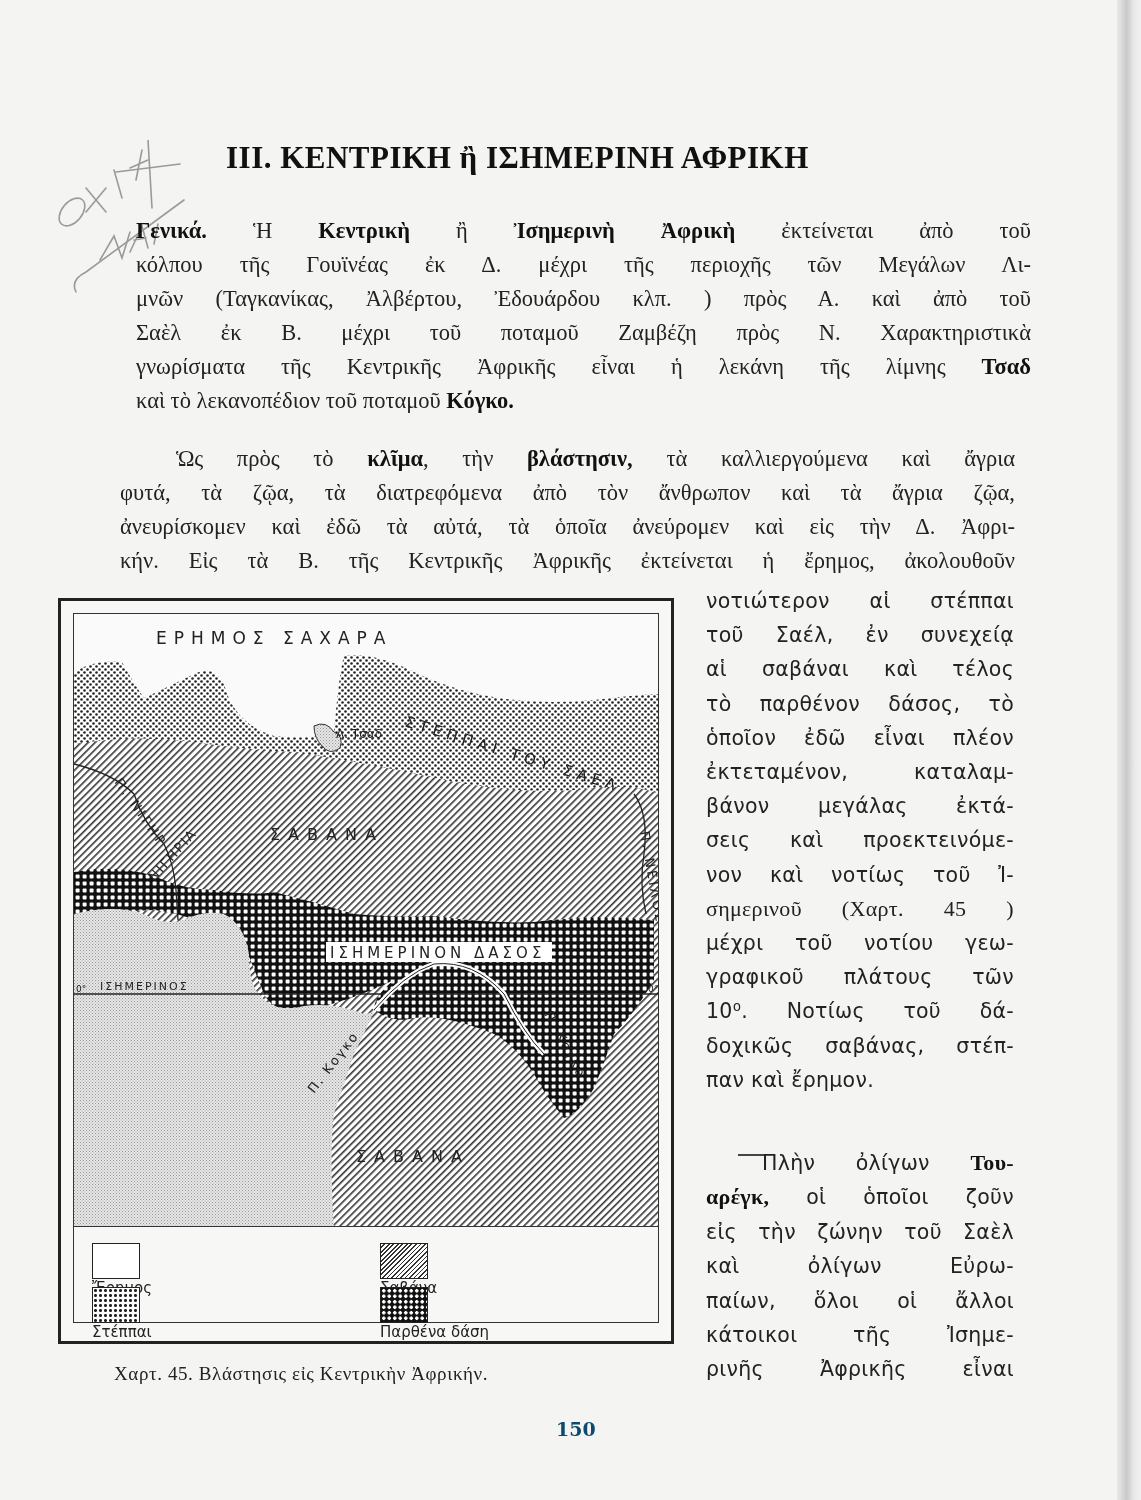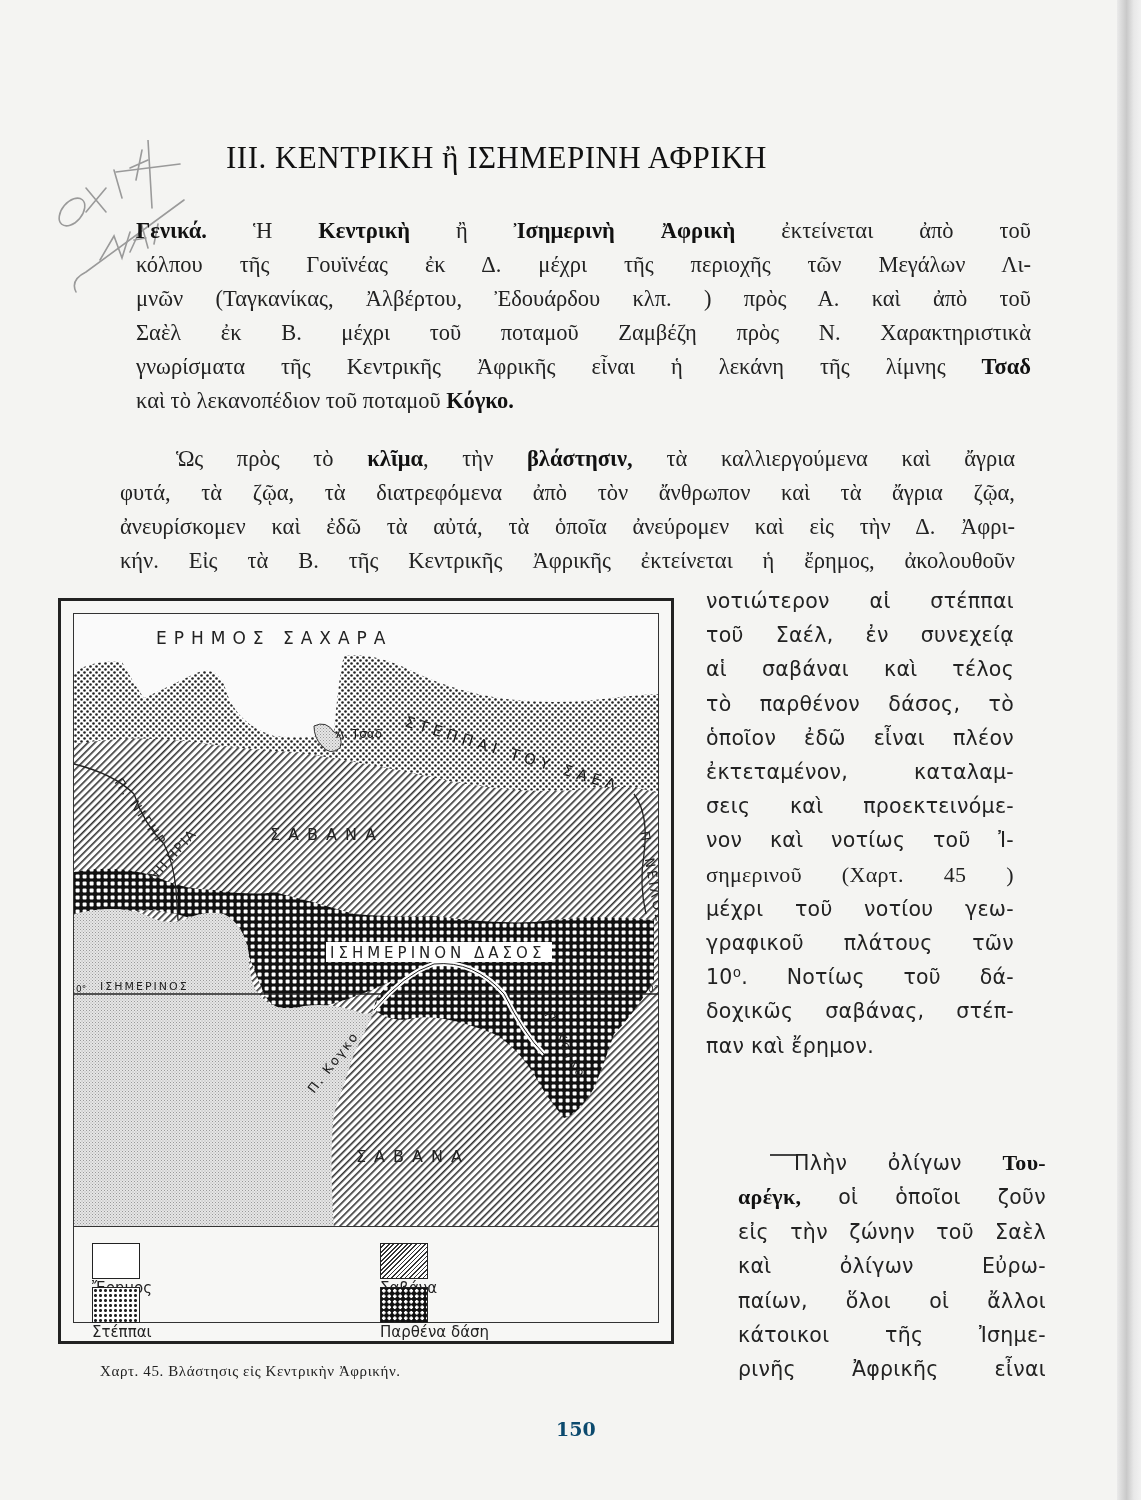--- a/index.html
+++ b/index.html
@@ -11,36 +11,36 @@
   }
   .page-shadow {
     position: absolute; top: 0; right: 0; width: 24px; height: 1500px;
     background: linear-gradient(to right, #eaeaea, #c9c9c9 40%, #e8e8e8 70%, #f2f2f2);
   }
   .annot {
     position: absolute; left: 30px; top: 140px; width: 190px; height: 160px;
   }
   .title {
     position: absolute; left: 226px; top: 140px; width: 700px;
-    font-family: "Liberation Serif", serif; font-weight: normal;
+    font-family: "Liberation Serif", serif; font-weight: bold;
     font-size: 31px; letter-spacing: 0.5px; color: #111;
     white-space: nowrap;
   }
   .para {
     position: absolute; font-family: "Liberation Serif", serif;
     font-size: 22.5px; line-height: 34px; color: #222;
     text-align: justify;
   }
   .para .line { display: block; white-space: nowrap; text-align-last: justify; }
   .para .line.last { text-align-last: left; }
   b { font-weight: bold; color: #111; }
   .p1 { left: 120px; top: 214px; width: 895px; margin-left: 16px; }
   .p2 { left: 120px; top: 442px; width: 895px; }
   .side { left: 706px; top: 584px; width: 308px; font-family: "DejaVu Sans", sans-serif; font-size: 20.5px; line-height: 34.2px; letter-spacing: 0.3px; }
-  .side2 { left: 738px; top: 1146px; width: 308px; font-family: "DejaVu Sans", sans-serif; font-size: 20.5px; line-height: 34.4px; letter-spacing: 0.3px; }
+  .side2 { left: 706px; top: 1146px; width: 308px; font-family: "DejaVu Sans", sans-serif; font-size: 20.5px; line-height: 34.4px; letter-spacing: 0.3px; }
   .side2 .dash { position: absolute; left: 32px; top: 8px; width: 26px; height: 2px; background: #444; }
 
   .map-frame {
     position: absolute; left: 58px; top: 598px; width: 616px; height: 746px;
     border: 3px solid #222; background: #f7f7f5; box-sizing: border-box;
   }
   .map-inner {
     position: absolute; left: 12px; top: 12px; width: 586px; height: 614px;
     border: 1.5px solid #333; box-sizing: border-box; overflow: hidden; background:#0f766e;
   }
@@ -51,22 +51,22 @@
     font-family: "DejaVu Sans", sans-serif; font-size: 15px; color: #222;
   }
   .lg-item { position: absolute; display: flex; align-items: flex-start; flex-direction: column; }
   .lg-swatch { width: 48px; height: 36px; border: 1.5px solid #222; margin-right: 14px; box-sizing: border-box; }
   .sw-desert { background: #fff; }
   .sw-steppe { background-color:#fff; background-image: radial-gradient(#222 1.3px, transparent 1.6px); background-size: 5px 5px; }
   .sw-savanna { background: repeating-linear-gradient(135deg, #fff 0 2px, #333 2px 3.2px); }
   .sw-forest { background-color: #111; background-image: linear-gradient(#fff,#fff), linear-gradient(#fff,#fff); background-size: 4px 4px; background-image: radial-gradient(circle, #fff 1.5px, transparent 1.8px); background-size: 5.5px 5.5px; }
 
   .caption {
-    position: absolute; left: 100px; top: 1363px; width: 510px;
-    font-family: "Liberation Serif", serif; font-size: 15px; color: #222;
+    position: absolute; left: 114px; top: 1363px; width: 510px;
+    font-family: "Liberation Serif", serif; font-size: 19px; color: #222;
     letter-spacing: 0.6px; white-space: nowrap;
   }
   .pagenum {
     position: absolute; left: 556px; top: 1418px;
     font-family: "DejaVu Serif", serif; font-weight: bold; font-size: 19px; color: #0c4a6e;
   }
   .maplabel {
     font-family: "DejaVu Sans", sans-serif; fill: #222;
   }
 </style>
@@ -108,20 +108,21 @@
   <span class="line">κήν. Εἰς τὰ Β. τῆς Κεντρικῆς Ἀφρικῆς ἐκτείνεται ἡ ἔρημος, ἀκολουθοῦν</span>
 </div>
 
 <div class="para side">
   <span class="line">νοτιώτερον αἱ στέππαι</span>
   <span class="line">τοῦ Σαέλ, ἐν συνεχείᾳ</span>
   <span class="line">αἱ σαβάναι καὶ τέλος</span>
   <span class="line">τὸ παρθένον δάσος, τὸ</span>
   <span class="line">ὁποῖον ἐδῶ εἶναι πλέον</span>
   <span class="line">ἐκτεταμένον, καταλαμ-</span>
+  <span class="line">βάνον μεγάλας ἐκτά-</span>
   <span class="line">σεις καὶ προεκτεινόμε-</span>
   <span class="line">νον καὶ νοτίως τοῦ Ἰ-</span>
   <span class="line" style="font-family:'Liberation Serif',serif;font-size:22px;">σημερινοῦ  (Χαρτ. 45 )</span>
   <span class="line">μέχρι τοῦ νοτίου γεω-</span>
   <span class="line">γραφικοῦ πλάτους τῶν</span>
   <span class="line">10⁰. Νοτίως τοῦ δά-</span>
   <span class="line">δοχικῶς σαβάνας, στέπ-</span>
   <span class="line last">παν καὶ ἔρημον.</span>
 </div>
 

